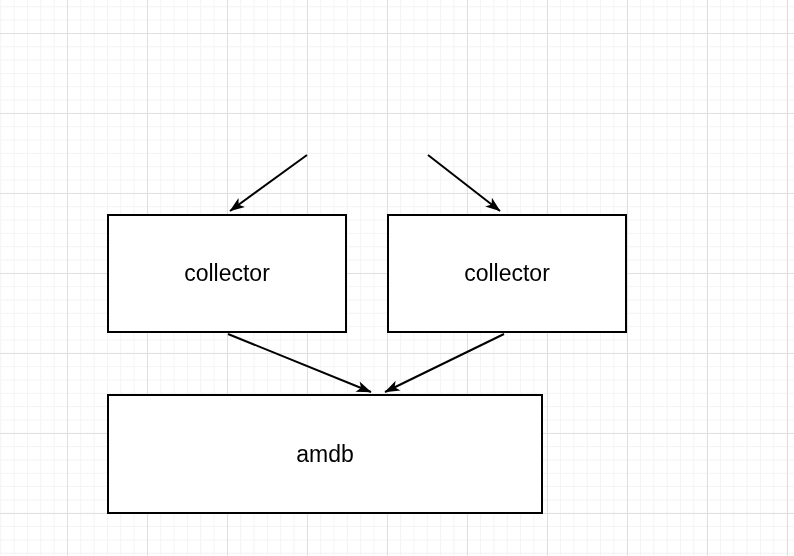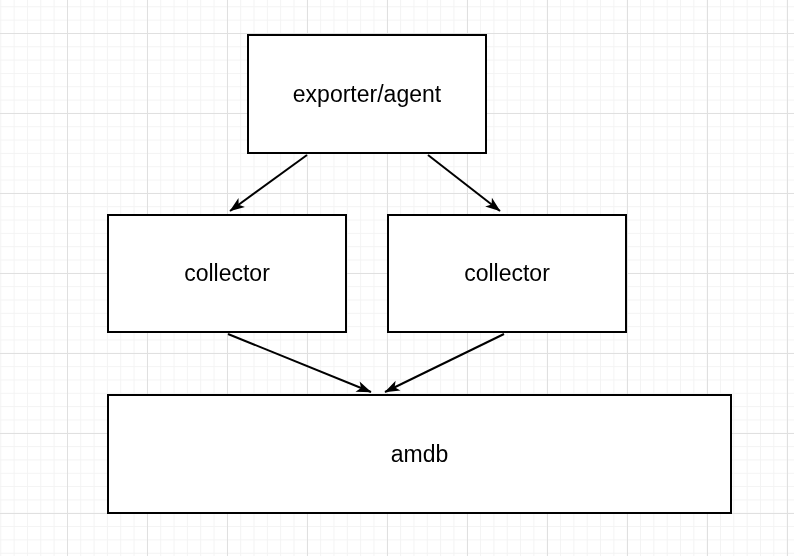--- a/index.html
+++ b/index.html
@@ -75,29 +75,26 @@
       <marker id="arrowhead" markerUnits="userSpaceOnUse" markerWidth="17" markerHeight="13" refX="14.5" refY="5.5" orient="auto" overflow="visible">
         <path d="M0,0 L15,5.5 L0,11 L3.8,5.5 Z" fill="#000000" stroke="none"></path>
       </marker>
     </defs>
     <line marker-end="url(#arrowhead)" x1="307" y1="155" x2="230" y2="211"></line>
     <line marker-end="url(#arrowhead)" x1="428" y1="155" x2="500" y2="211"></line>
     <line marker-end="url(#arrowhead)" x1="228" y1="334" x2="371" y2="392"></line>
     <line marker-end="url(#arrowhead)" x1="504" y1="334" x2="385" y2="392"></line>
   </svg>
 
-  <div class="node" style="left: 247px; top: 34px; width: 240px; height: 120px;">
-    <span class="node-label">exporter/agent</span>
-  </div>
 
   <div class="node" style="left: 107px; top: 214px; width: 240px; height: 119px;">
     <span class="node-label">collector</span>
   </div>
 
   <div class="node" style="left: 387px; top: 214px; width: 240px; height: 119px;">
     <span class="node-label">collector</span>
   </div>
 
-  <div class="node" style="left: 107px; top: 394px; width: 625px; height: 120px;">
+  <div class="node" style="left: 107px; top: 394px; width: 436px; height: 120px;">
     <span class="node-label">amdb</span>
   </div>
 
 </div>
 
 </body></html>

